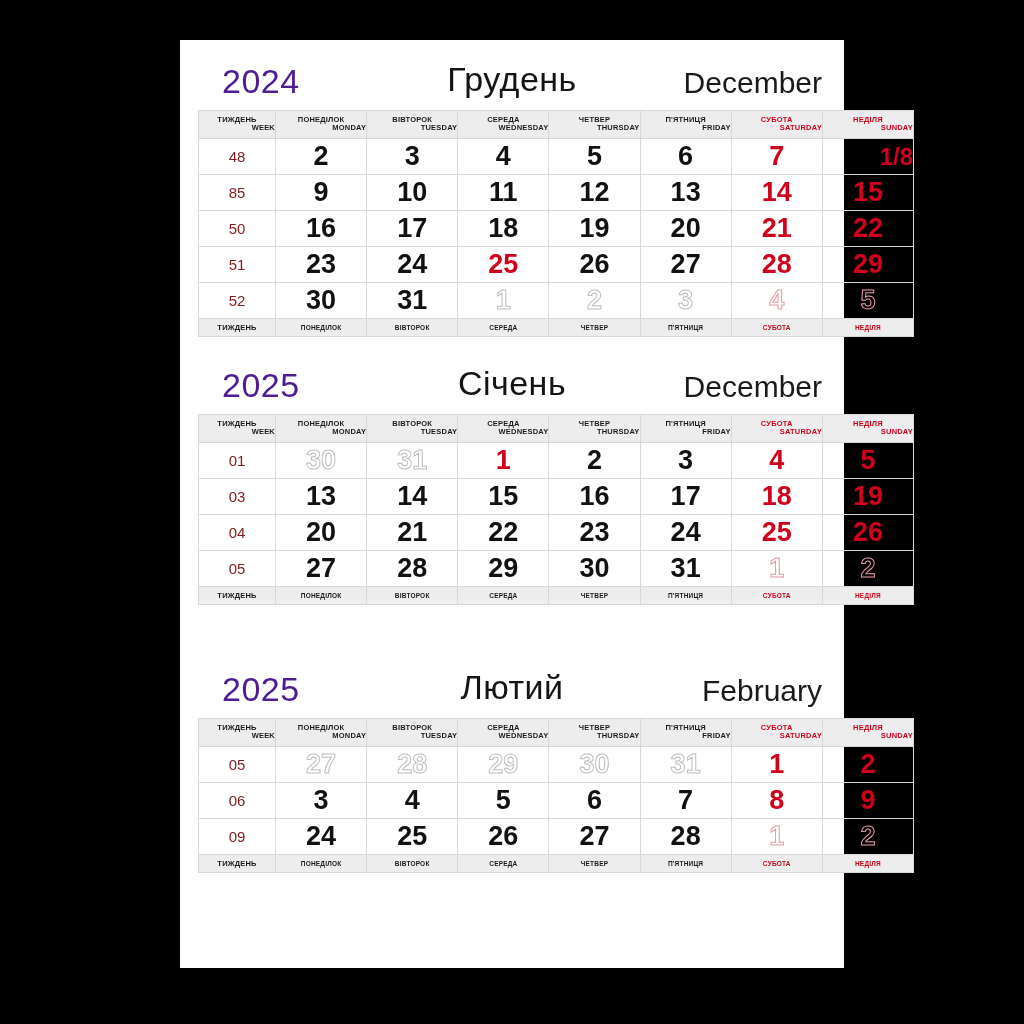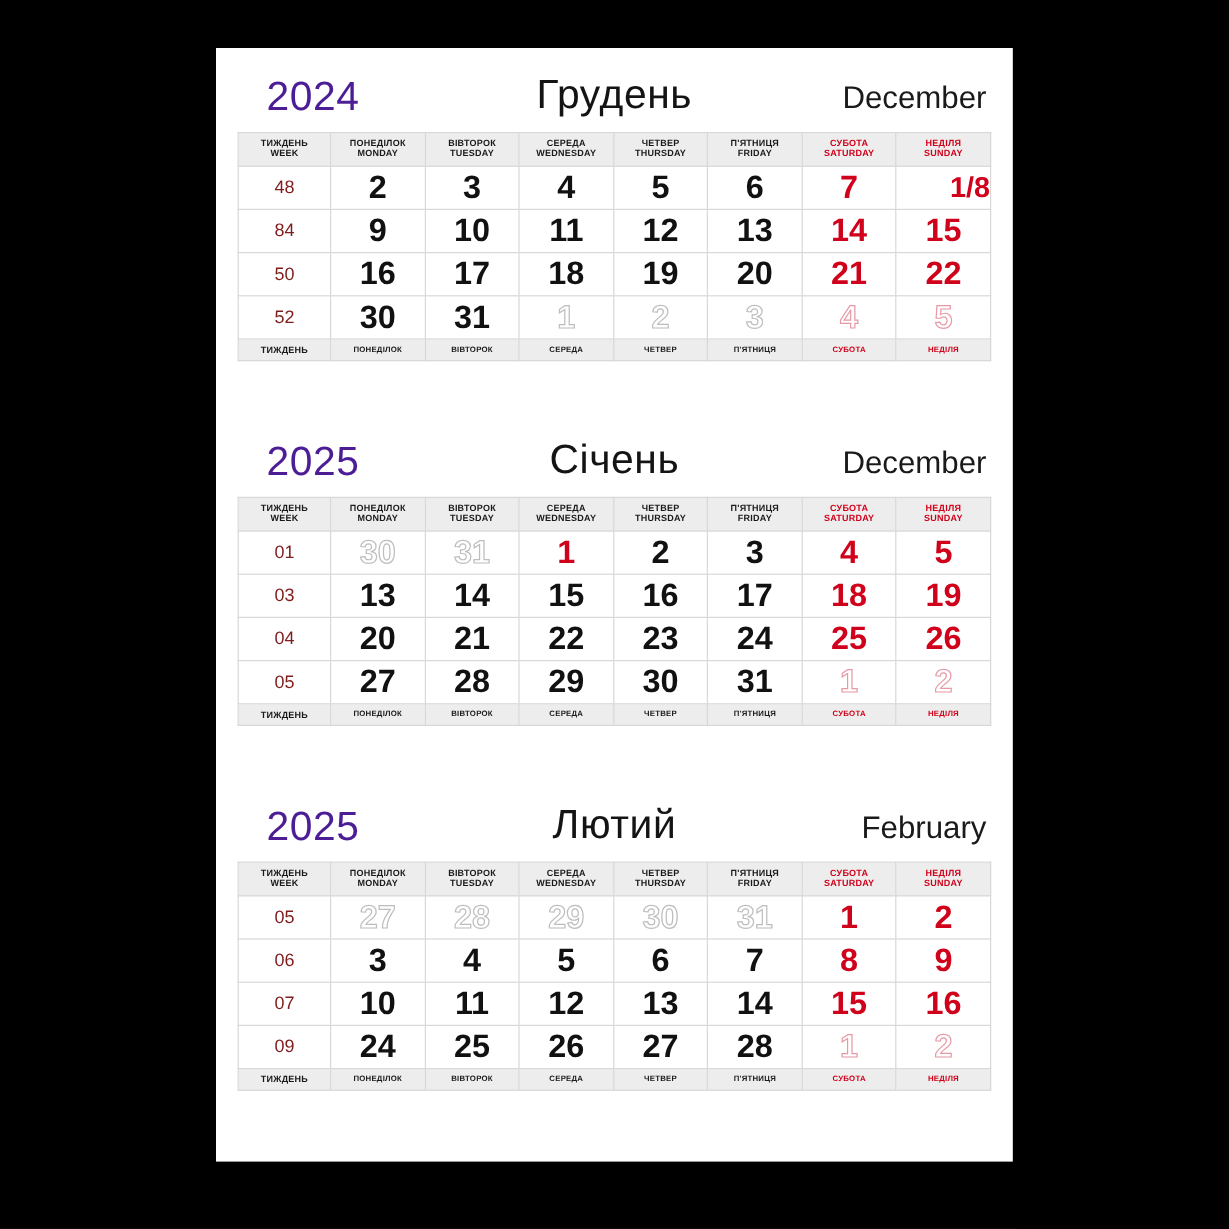--- a/index.html
+++ b/index.html
@@ -50,49 +50,49 @@
     text-align: center;
     font-size: 34px;
     font-weight: 500;
     color: #141414;
     letter-spacing: 0.5px;
   }
   .m-name-en {
     position: absolute;
     right: 22px;
     top: 8px;
-    font-size: 26px;
+    font-size: 30px;
     font-weight: 400;
     color: #1a1a1a;
   }
 
   table.cal {
     border-collapse: collapse;
-    width: 628px;
+    width: 716px;
     margin-left: 18px;
     table-layout: fixed;
   }
   table.cal td, table.cal th {
     border: 1px solid #d8d8d8;
     padding: 0;
     text-align: center;
   }
   
   tr.labels td {
     background: #ededed;
     height: 22px;
     line-height: 1.05;
     padding: 2px 0 3px 0;
     font-size: 7.5px;
     font-weight: 700;
     color: #1a1a1a;
     letter-spacing: 0.2px;
   }
   tr.labels td.sat, tr.labels td.sun { color: #d0021b; }
-  tr.labels td .l2 { display: block; font-weight: 700; }
+  tr.labels td .l2 { display: block; font-weight: 700; text-align: right; }
   tr.footlabels td {
     background: #ededed;
     height: 13px;
     font-size: 6.5px;
     font-weight: 700;
     color: #1a1a1a;
     letter-spacing: 0.2px;
     padding: 2px 0;
   }
   tr.footlabels td.sat, tr.footlabels td.sun { color: #d0021b; }
@@ -155,38 +155,48 @@
           <td class="wk">48</td>
           <td class="day">2</td>
           <td class="day">3</td>
           <td class="day">4</td>
           <td class="day">5</td>
           <td class="day">6</td>
           <td class="day red">7</td>
           <td class="day red small">1/8</td>
         </tr>
         <tr>
-          <td class="wk">84</td>
+          <td class="wk">85</td>
           <td class="day">9</td>
           <td class="day">10</td>
           <td class="day">11</td>
           <td class="day">12</td>
           <td class="day">13</td>
           <td class="day red">14</td>
           <td class="day red">15</td>
         </tr>
         <tr>
           <td class="wk">50</td>
           <td class="day">16</td>
           <td class="day">17</td>
           <td class="day">18</td>
           <td class="day">19</td>
           <td class="day">20</td>
           <td class="day red">21</td>
           <td class="day red">22</td>
+        </tr>
+        <tr>
+          <td class="wk">51</td>
+          <td class="day">23</td>
+          <td class="day">24</td>
+          <td class="day red">25</td>
+          <td class="day">26</td>
+          <td class="day">27</td>
+          <td class="day red">28</td>
+          <td class="day red">29</td>
         </tr>
         <tr>
           <td class="wk">52</td>
           <td class="day">30</td>
           <td class="day">31</td>
           <td class="day out">1</td>
           <td class="day out">2</td>
           <td class="day out">3</td>
           <td class="day out red">4</td>
           <td class="day out red">5</td>
@@ -319,30 +329,20 @@
           <td class="wk">06</td>
           <td class="day">3</td>
           <td class="day">4</td>
           <td class="day">5</td>
           <td class="day">6</td>
           <td class="day">7</td>
           <td class="day red">8</td>
           <td class="day red">9</td>
         </tr>
         <tr>
-          <td class="wk">07</td>
-          <td class="day">10</td>
-          <td class="day">11</td>
-          <td class="day">12</td>
-          <td class="day">13</td>
-          <td class="day">14</td>
-          <td class="day red">15</td>
-          <td class="day red">16</td>
-        </tr>
-        <tr>
           <td class="wk">09</td>
           <td class="day">24</td>
           <td class="day">25</td>
           <td class="day">26</td>
           <td class="day">27</td>
           <td class="day">28</td>
           <td class="day out red">1</td>
           <td class="day out red">2</td>
         </tr>
 

